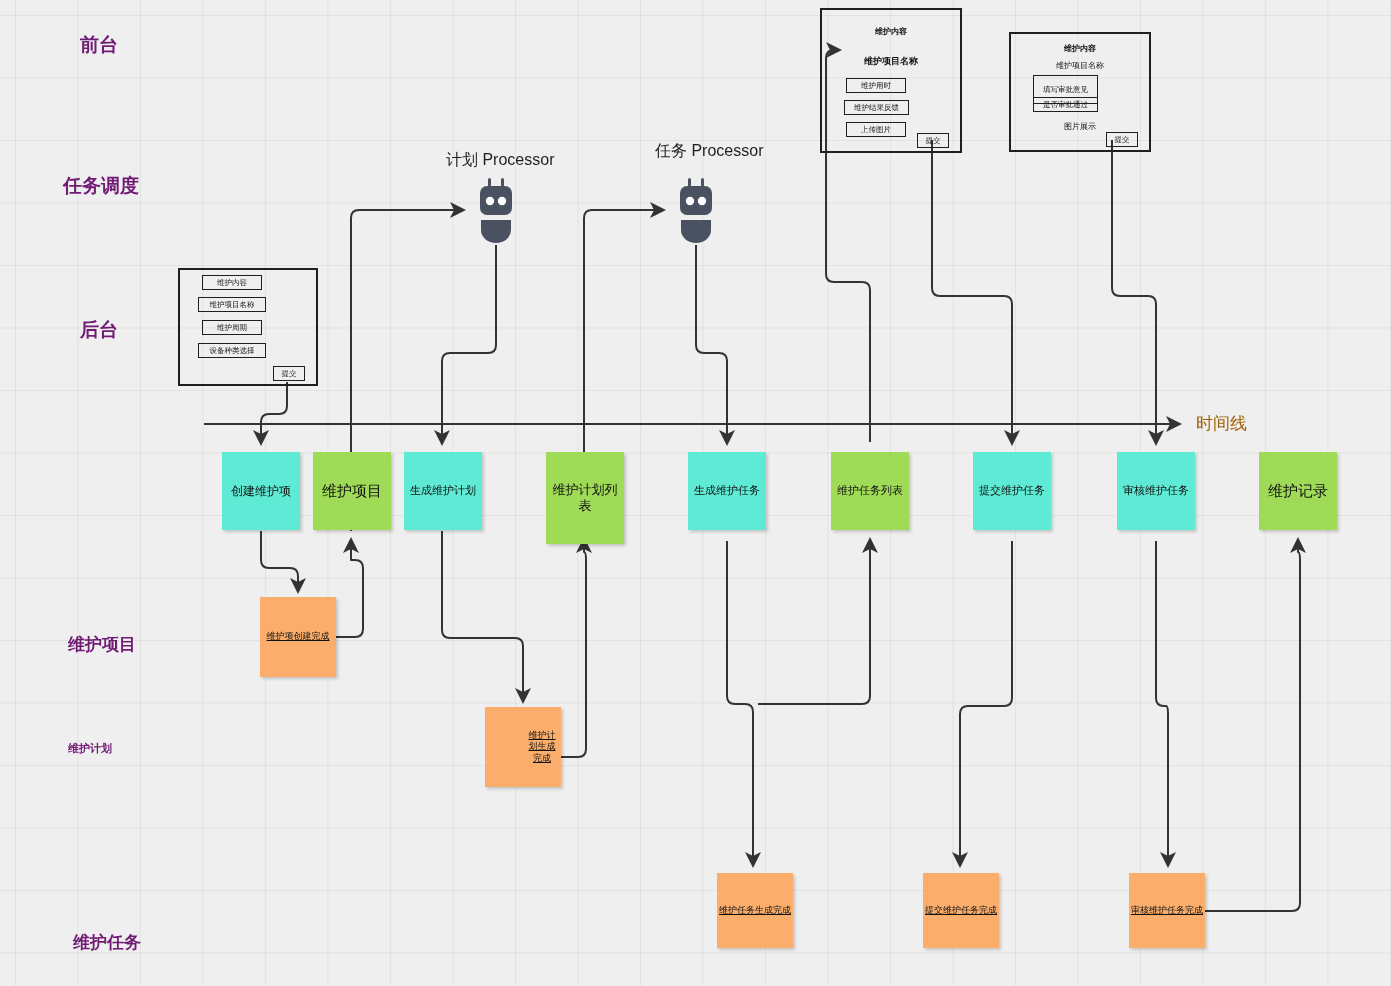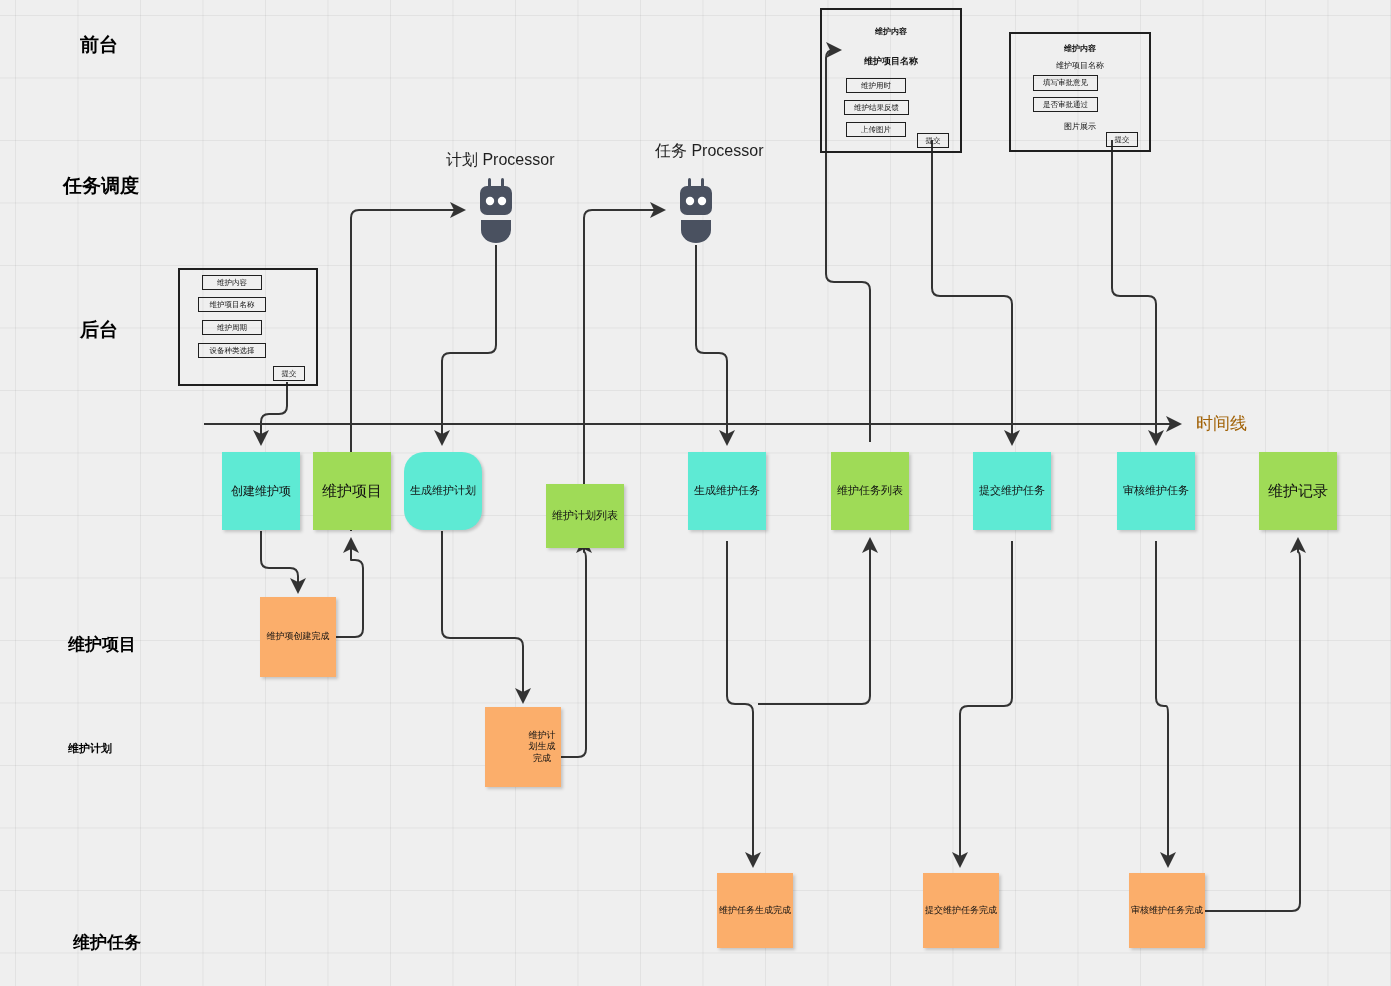--- a/index.html
+++ b/index.html
@@ -17,38 +17,38 @@
       linear-gradient(to bottom, rgba(0,0,0,0.055) 1px, transparent 1px);
     background-size:62.5px 62.5px;
     background-position:15px 15px;
   }
   svg#wires{position:absolute;left:0;top:0;width:1391px;height:986px;pointer-events:none;}
 
   
   .lane-label{
     position:absolute;
     font-weight:bold;
-    color:#000000;
+    color:#701a75;
     white-space:nowrap;
   }
 
   
   .node{
     position:absolute;
     display:flex;align-items:center;justify-content:center;
     text-align:center;
     color:#111;
     box-shadow:2px 2px 3px rgba(0,0,0,0.18);
     line-height:1.25;
     padding:2px;
     box-sizing:border-box;
   }
   .node.blue{background:#5eead4;}
   .node.green{background:#9FDB57;}
-  .node.orange{background:#FBAE6B;}
+  .node.orange{background:#FBAE6B;text-decoration:underline;}
 
   
   .panel{
     position:absolute;
     border:2px solid #1f1f1f;
     background:transparent;
     box-sizing:border-box;
   }
   .panel .ptitle{
     position:absolute;
@@ -189,30 +189,30 @@
   <div class="ptitle" style="top:45px;font-size:9px;">维护项目名称</div>
   <div class="field" style="left:24px;top:68px;width:60px;height:15px;">维护用时</div>
   <div class="field" style="left:22px;top:90px;width:65px;height:15px;">维护结果反馈</div>
   <div class="field" style="left:24px;top:112px;width:60px;height:15px;">上传图片</div>
   <div class="field" style="left:95px;top:123px;width:32px;height:15px;">提交</div>
 </div>
 
 <div class="panel" style="left:1009px;top:32px;width:142px;height:120px;">
   <div class="ptitle" style="top:9px;">维护内容</div>
   <div class="plain" style="top:26px;">维护项目名称</div>
-  <div class="field" style="left:22px;top:41px;width:65px;height:16px;">填写审批意见</div>
+  <div class="field" style="left:22px;top:41px;width:65px;height:29px;">填写审批意见</div>
   <div class="field" style="left:22px;top:63px;width:65px;height:15px;">是否审批通过</div>
   <div class="plain" style="top:87px;">图片展示</div>
   <div class="field" style="left:95px;top:98px;width:32px;height:15px;">提交</div>
 </div>
 
 <div class="node blue" style="left:222px;top:452px;width:78px;height:78px;font-size:12px;">创建维护项</div>
 <div class="node green" style="left:313px;top:452px;width:78px;height:78px;font-size:15px;">维护项目</div>
-<div class="node blue" style="left:404px;top:452px;width:78px;height:78px;font-size:11px;border-radius:20px;">生成维护计划</div>
-<div class="node green" style="left:546px;top:452px;width:78px;height:64px;font-size:11px;margin-top:32px;">维护计划列表</div>
+<div class="node blue" style="left:404px;top:452px;width:78px;height:78px;font-size:11px;">生成维护计划</div>
+<div class="node green" style="left:546px;top:452px;width:78px;height:92px;font-size:13px;">维护计划列表</div>
 <div class="node blue" style="left:688px;top:452px;width:78px;height:78px;font-size:11px;">生成维护任务</div>
 <div class="node green" style="left:831px;top:452px;width:78px;height:78px;font-size:11px;">维护任务列表</div>
 <div class="node blue" style="left:973px;top:452px;width:78px;height:78px;font-size:11px;">提交维护任务</div>
 <div class="node blue" style="left:1117px;top:452px;width:78px;height:78px;font-size:11px;">审核维护任务</div>
 <div class="node green" style="left:1259px;top:452px;width:78px;height:78px;font-size:15px;">维护记录</div>
 
 <div class="node orange" style="left:260px;top:597px;width:76px;height:80px;font-size:9px;">维护项创建完成</div>
 <div class="node orange" style="left:485px;top:707px;width:76px;height:80px;font-size:9px;padding-left:40px;">维护计划生成完成</div>
 <div class="node orange" style="left:717px;top:873px;width:76px;height:75px;font-size:9px;">维护任务生成完成</div>
 <div class="node orange" style="left:923px;top:873px;width:76px;height:75px;font-size:9px;">提交维护任务完成</div>

